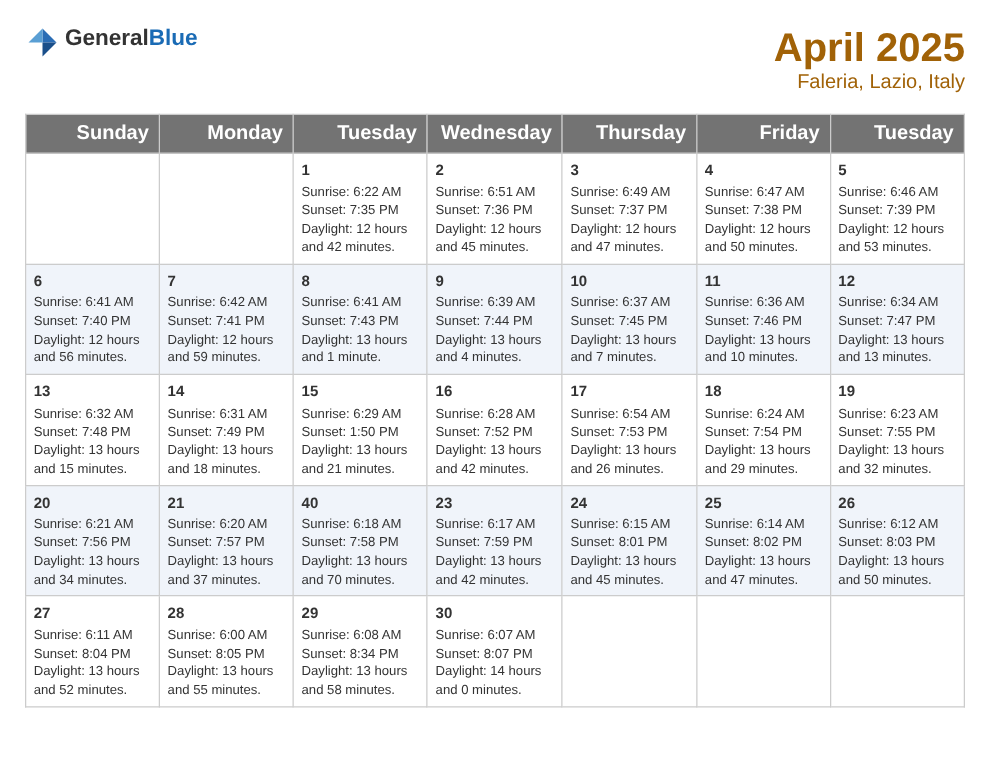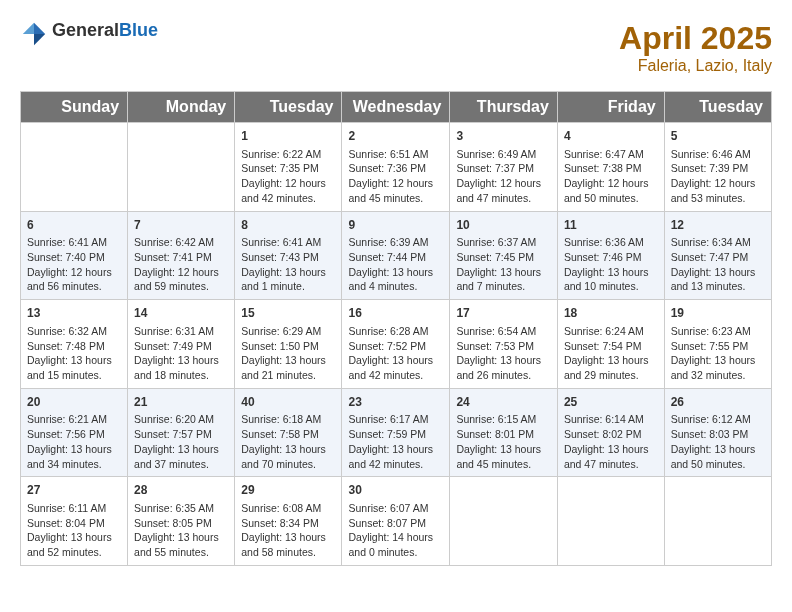--- a/index.html
+++ b/index.html
@@ -140,21 +140,21 @@
         <td><span class="day-num">20</span><span>Sunrise: 6:21 AM</span><br><span>Sunset: 7:56 PM</span><br><span>Daylight: 13 hours and 34 minutes.</span></td>
         <td><span class="day-num">21</span><span>Sunrise: 6:20 AM</span><br><span>Sunset: 7:57 PM</span><br><span>Daylight: 13 hours and 37 minutes.</span></td>
         <td><span class="day-num">40</span><span>Sunrise: 6:18 AM</span><br><span>Sunset: 7:58 PM</span><br><span>Daylight: 13 hours and 70 minutes.</span></td>
         <td><span class="day-num">23</span><span>Sunrise: 6:17 AM</span><br><span>Sunset: 7:59 PM</span><br><span>Daylight: 13 hours and 42 minutes.</span></td>
         <td><span class="day-num">24</span><span>Sunrise: 6:15 AM</span><br><span>Sunset: 8:01 PM</span><br><span>Daylight: 13 hours and 45 minutes.</span></td>
         <td><span class="day-num">25</span><span>Sunrise: 6:14 AM</span><br><span>Sunset: 8:02 PM</span><br><span>Daylight: 13 hours and 47 minutes.</span></td>
         <td><span class="day-num">26</span><span>Sunrise: 6:12 AM</span><br><span>Sunset: 8:03 PM</span><br><span>Daylight: 13 hours and 50 minutes.</span></td>
       </tr>
       <tr class="row-white">
         <td><span class="day-num">27</span><span>Sunrise: 6:11 AM</span><br><span>Sunset: 8:04 PM</span><br><span>Daylight: 13 hours and 52 minutes.</span></td>
-        <td><span class="day-num">28</span><span>Sunrise: 6:35 AM</span><br><span>Sunset: 8:05 PM</span><br><span>Daylight: 13 hours and 55 minutes.</span></td>
+        <td><span class="day-num">28</span><span>Sunrise: 6:00 AM</span><br><span>Sunset: 8:05 PM</span><br><span>Daylight: 13 hours and 55 minutes.</span></td>
         <td><span class="day-num">29</span><span>Sunrise: 6:08 AM</span><br><span>Sunset: 8:34 PM</span><br><span>Daylight: 13 hours and 58 minutes.</span></td>
         <td><span class="day-num">30</span><span>Sunrise: 6:07 AM</span><br><span>Sunset: 8:07 PM</span><br><span>Daylight: 14 hours and 0 minutes.</span></td>
         <td class="cell-empty"></td>
         <td class="cell-empty"></td>
         <td class="cell-empty"></td>
       </tr>
     </tbody>
 </table>
 
 </body></html>

